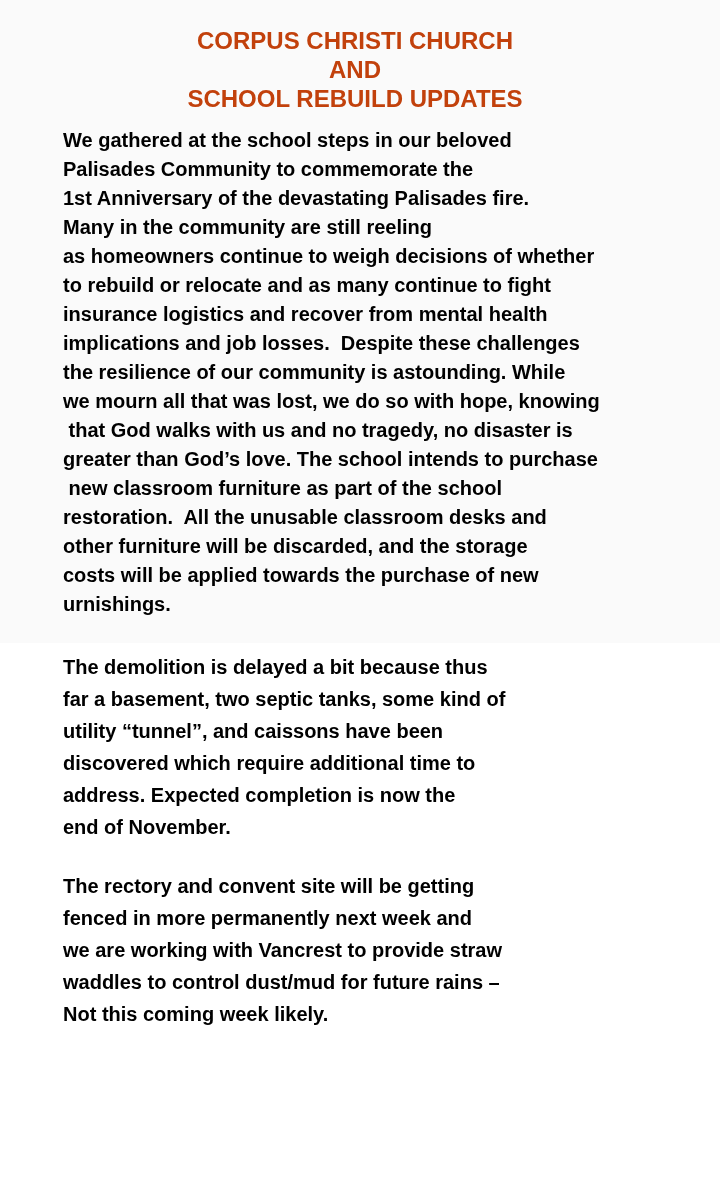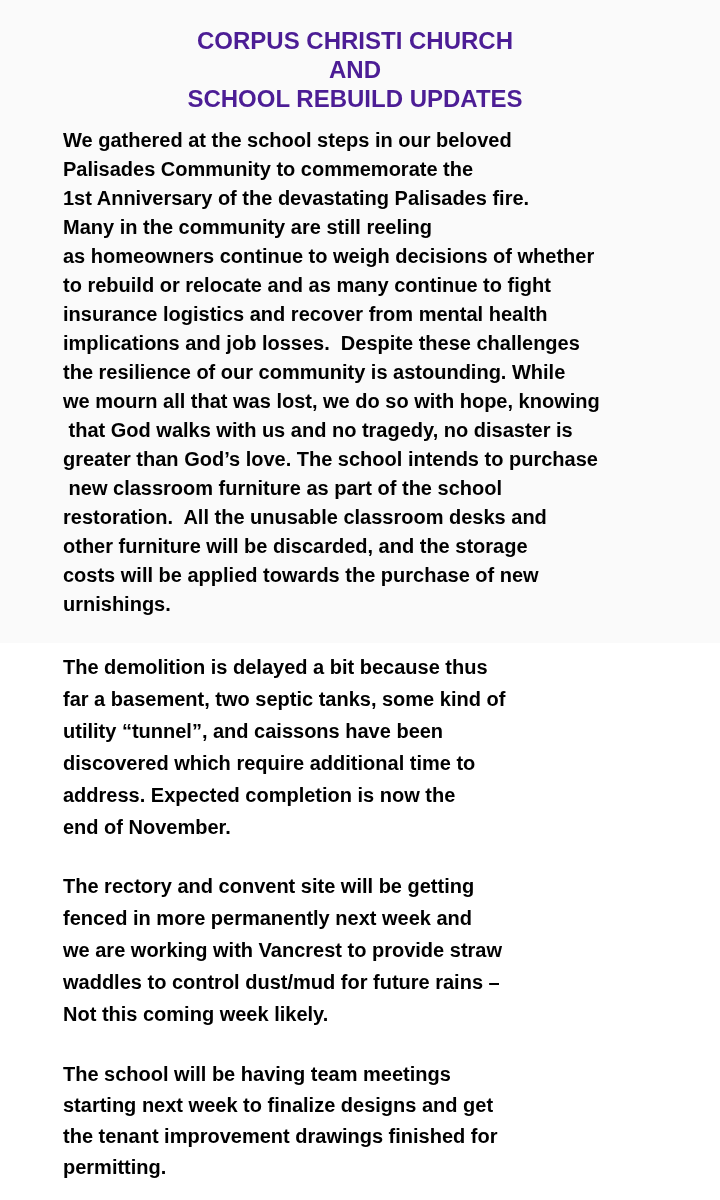--- a/index.html
+++ b/index.html
@@ -44,21 +44,21 @@
   .para-2 { top: 651px;  line-height: 32px; }
   .para-3 { top: 870px;  line-height: 32px; }
   .para-4 { top: 1059px; line-height: 31px; }
 </style>
 </head>
 <body>
 
 <div class="page">
   <div class="band"></div>
 
-  <h1 class="title" style="color: #4c1d95;">CORPUS CHRISTI CHURCH
+  <h1 class="title" style="color: #c2410c;">CORPUS CHRISTI CHURCH
 AND
 SCHOOL REBUILD UPDATES</h1>
 
   <p class="para para-1">We gathered at the school steps in our beloved
 Palisades Community to commemorate the
 1st Anniversary of the devastating Palisades fire.
 Many in the community are still reeling
 as homeowners continue to weigh decisions of whether
 to rebuild or relocate and as many continue to fight
 insurance logistics and recover from mental health
@@ -79,17 +79,13 @@
 discovered which require additional time to
 address. Expected completion is now the
 end of November.</p>
 
   <p class="para para-3">The rectory and convent site will be getting
 fenced in more permanently next week and
 we are working with Vancrest to provide straw
 waddles to control dust/mud for future rains –
 Not this coming week likely.</p>
 
-  <p class="para para-4">The school will be having team meetings
-starting next week to finalize designs and get
-the tenant improvement drawings finished for
-permitting.</p>
 </div>
 
 </body></html>

